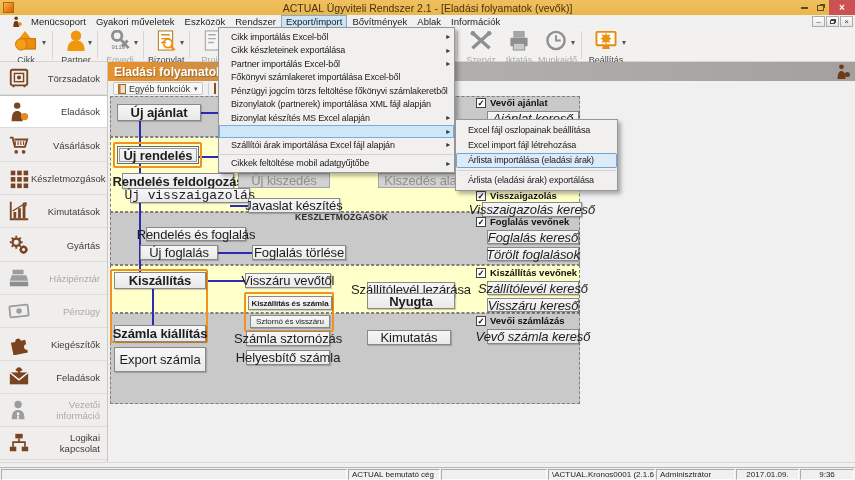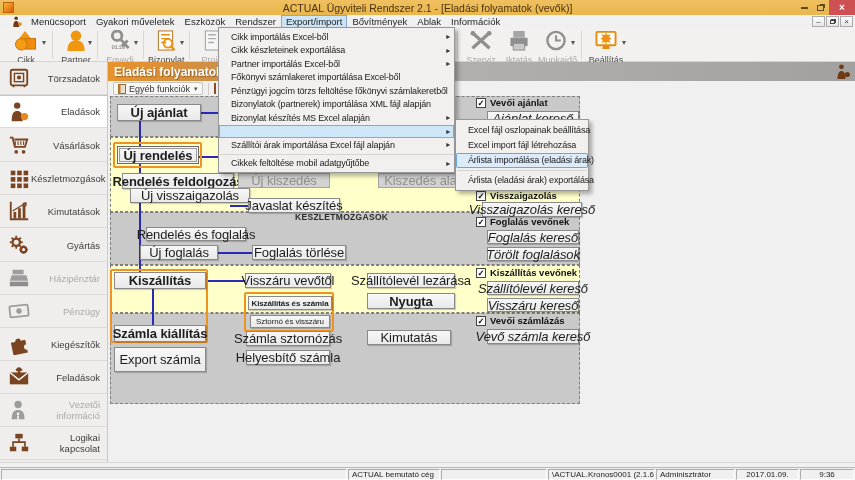--- a/index.html
+++ b/index.html
@@ -357,28 +357,28 @@
 
   <div class="obox" style="left:113px; top:142px; width:89px;  height:26px;"></div>
   <div class="obox" style="left:110px; top:269px; width:98px;  height:74px;"></div>
   <div class="obox" style="left:244px; top:292px; width:90px;  height:40px;"></div>
 
   <div class="fbtn fb" style="left:117px; top:104px; width:84px;  height:17px;">Új ajánlat</div>
   <div class="fbtn fb dbl" style="left:117px; top:146px; width:82px;  height:18px;">Új rendelés</div>
   <div class="fbtn fb" style="left:122px; top:173px; width:112px; height:16px;">Rendelés feldolgozás</div>
   <div class="fbtn dis2" style="left:238px; top:173px; width:92px;  height:15px;">Új kiszedés</div>
   <div class="fbtn dis2" style="left:378px; top:173px; width:92px;  height:15px;">Kiszedés alatt</div>
-  <div class="fbtn" style="left:130px; top:188px; width:120px; height:15px;">Új visszaigazolás</div>
+  <div class="fbtn" style="left:130px; top:188px; width:120px; height:15px;font-family:Liberation Mono, monospace;">Új visszaigazolás</div>
   <div class="fbtn" style="left:248px; top:198px; width:92px;  height:15px;">Javaslat készítés</div>
   <div class="fbtn" style="left:146px; top:227px; width:100px; height:14px;">Rendelés és foglalás</div>
   <div class="fbtn" style="left:140px; top:245px; width:78px;  height:15px;">Új foglalás</div>
   <div class="fbtn" style="left:252px; top:245px; width:94px;  height:15px;">Foglalás törlése</div>
   <div class="fbtn fb" style="left:114px; top:272px; width:92px;  height:17px;">Kiszállítás</div>
   <div class="fbtn" style="left:245px; top:273px; width:86px;  height:15px;">Visszáru vevőtől</div>
-  <div class="fbtn" style="left:367px; top:273px; width:88px;  height:15px;text-align:center;">Szállítólevél lezárása</div>
+  <div class="fbtn" style="left:367px; top:282px; width:88px;  height:15px;text-align:center;">Szállítólevél lezárása</div>
   <div class="fbtn fb" style="left:248px; top:296px; width:84px;  height:14px; font-size:8px;">Kiszállítás és számla</div>
   <div class="fbtn fb" style="left:367px; top:293px; width:88px;  height:16px;">Nyugta</div>
   <div class="fbtn" style="left:250px; top:315px; width:80px;  height:13px; font-size:8px;">Sztornó és visszáru</div>
   <div class="fbtn fb" style="left:114px; top:325px; width:92px;  height:17px;">Számla kiállítás</div>
   <div class="fbtn" style="left:246px; top:331px; width:84px;  height:15px;">Számla sztornózás</div>
   <div class="fbtn" style="left:367px; top:330px; width:84px;  height:15px;text-align:right;">Kimutatás</div>
   <div class="fbtn" style="left:114px; top:347px; width:92px;  height:25px;">Export számla</div>
   <div class="fbtn" style="left:246px; top:350px; width:84px;  height:15px;">Helyesbítő számla</div>
 
   <div class="rhdr" style="left:476px; top:97px;  width:104px;">
@@ -446,21 +446,21 @@
         <span>Szállítói árak importálása Excel fájl alapján</span>
         <span class="miarrow">▸</span>
       </div>
     <div class="msep"></div>
     <div class="mi">
         <span>Cikkek feltöltése mobil adatgyűjtőbe</span>
         <span class="miarrow">▸</span>
       </div>
   </div>
 
-  <div class="dmenu" style="left:455px; top:119px; width:134px; height:72px;">
+  <div class="dmenu" style="left:455px; top:119px; width:163px; height:72px;">
     <div class="mi smi">
         <span>Excel fájl oszlopainak beállítása</span>
       </div>
     <div class="mi smi">
         <span>Excel import fájl létrehozása</span>
       </div>
     <div class="mi smi smihl">
         <span>Árlista importálása (eladási árak)</span>
       </div>
     <div class="msep"></div>

